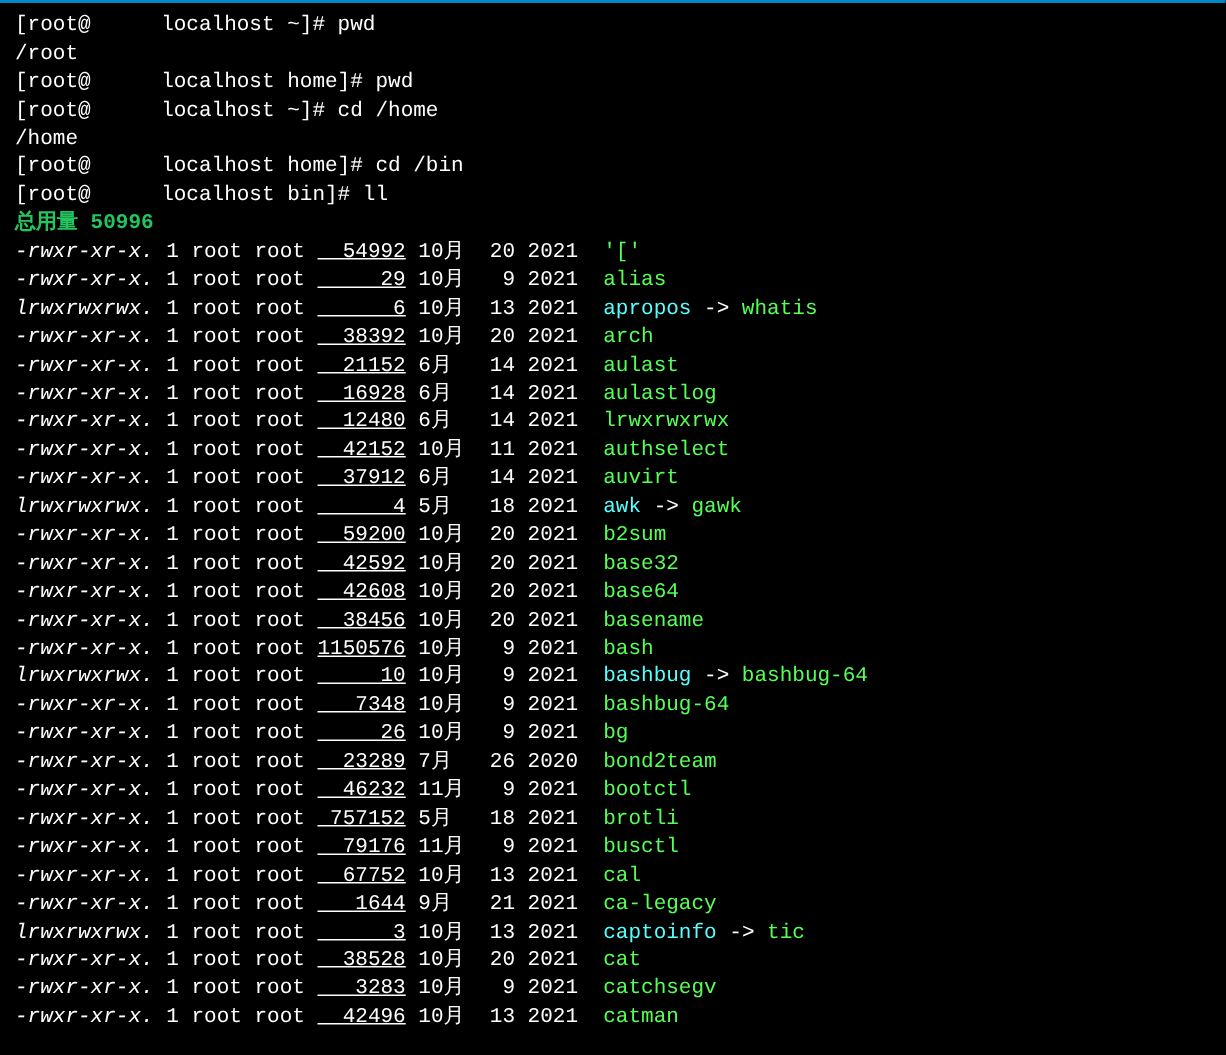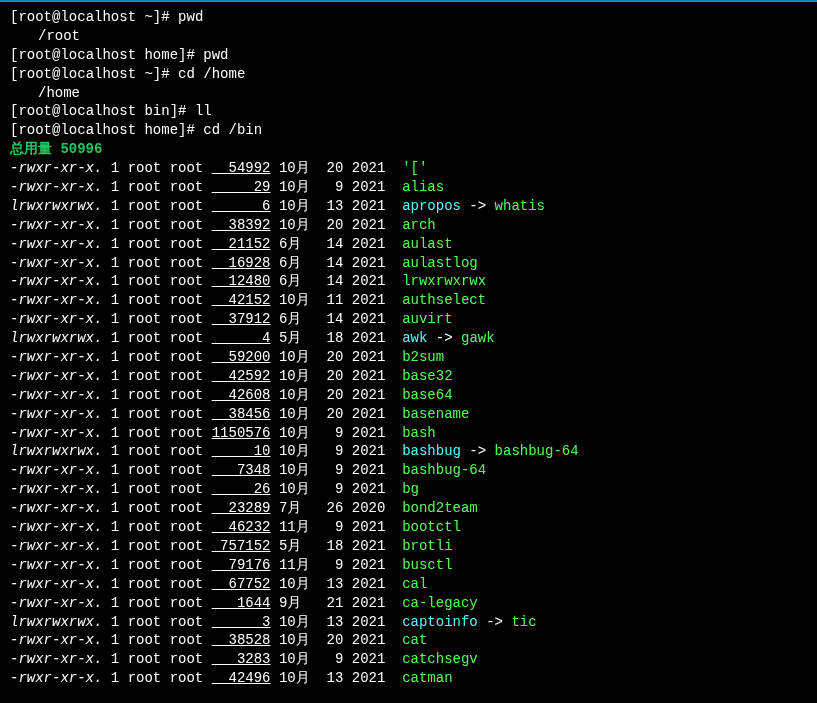--- a/index.html
+++ b/index.html
@@ -16,25 +16,25 @@
       padding: 6px 10px;
       width: 817px;
       border-top: 2px solid #0088cc;
     }
     .line {
       white-space: pre;
     }
     .prompt-bracket { color: #fff; }
     .prompt-user { color: #fff; }
     .prompt-at { color: #fff; }
-    .prompt-host { color: #fff; }
+    .prompt-host { color: #fff; margin-left: 47px; }
     .prompt-path { color: #fff; }
     .prompt-hash { color: #fff; }
     .cmd { color: #fff; }
-    .output { color: #fff; margin-left: 28px; }
+    .output { color: #fff; }
     .total { color: #22c55e; font-weight: bold; }
     .perms { color: #fff; font-style: italic; }
     .links { color: #fff; }
     .owner { color: #fff; }
     .group { color: #fff; }
     .size { color: #fff; text-decoration: underline; }
     .month { color: #fff; }
     .day { color: #fff; }
     .year { color: #fff; text-align: center; }
     .filename-exec { color: #55ff55; }
@@ -44,22 +44,22 @@
   </style>
 </head>
 <body>
 
 <div id="terminal">
     <div class="line"><span class="prompt-bracket">[</span><span class="prompt-user">root</span><span class="prompt-at">@</span><span class="prompt-host">localhost</span><span> </span><span class="prompt-path">~</span><span class="prompt-bracket">]</span><span class="prompt-hash"># </span><span class="cmd">pwd</span></div>
     <div class="line output">/root</div>
     <div class="line"><span class="prompt-bracket">[</span><span class="prompt-user">root</span><span class="prompt-at">@</span><span class="prompt-host">localhost</span><span> </span><span class="prompt-path">home</span><span class="prompt-bracket">]</span><span class="prompt-hash"># </span><span class="cmd">pwd</span></div>
     <div class="line"><span class="prompt-bracket">[</span><span class="prompt-user">root</span><span class="prompt-at">@</span><span class="prompt-host">localhost</span><span> </span><span class="prompt-path">~</span><span class="prompt-bracket">]</span><span class="prompt-hash"># </span><span class="cmd">cd /home</span></div>
     <div class="line output">/home</div>
+    <div class="line"><span class="prompt-bracket">[</span><span class="prompt-user">root</span><span class="prompt-at">@</span><span class="prompt-host">localhost</span><span> </span><span class="prompt-path">home</span><span class="prompt-bracket">]</span><span class="prompt-hash"># </span><span class="cmd">cd /bin</span></div>
     <div class="line"><span class="prompt-bracket">[</span><span class="prompt-user">root</span><span class="prompt-at">@</span><span class="prompt-host">localhost</span><span> </span><span class="prompt-path">bin</span><span class="prompt-bracket">]</span><span class="prompt-hash"># </span><span class="cmd">ll</span></div>
-    <div class="line"><span class="prompt-bracket">[</span><span class="prompt-user">root</span><span class="prompt-at">@</span><span class="prompt-host">localhost</span><span> </span><span class="prompt-path">home</span><span class="prompt-bracket">]</span><span class="prompt-hash"># </span><span class="cmd">cd /bin</span></div>
     <div class="line total">总用量 50996</div>
     <div class="line"><span class="perms">-rwxr-xr-x.</span> <span class="links">1</span> <span class="owner">root</span> <span class="group">root</span> <span class="size">  54992</span> <span class="month">10月 </span> <span class="day">20</span> <span class="year">2021</span>  <span class="filename-exec">'['</span></div>
     <div class="line"><span class="perms">-rwxr-xr-x.</span> <span class="links">1</span> <span class="owner">root</span> <span class="group">root</span> <span class="size">     29</span> <span class="month">10月 </span> <span class="day"> 9</span> <span class="year">2021</span>  <span class="filename-exec">alias</span></div>
     <div class="line"><span class="perms">lrwxrwxrwx.</span> <span class="links">1</span> <span class="owner">root</span> <span class="group">root</span> <span class="size">      6</span> <span class="month">10月 </span> <span class="day">13</span> <span class="year">2021</span>  <span class="filename-link">apropos</span><span class="arrow"> -&gt; </span><span class="link-target-exec">whatis</span></div>
     <div class="line"><span class="perms">-rwxr-xr-x.</span> <span class="links">1</span> <span class="owner">root</span> <span class="group">root</span> <span class="size">  38392</span> <span class="month">10月 </span> <span class="day">20</span> <span class="year">2021</span>  <span class="filename-exec">arch</span></div>
     <div class="line"><span class="perms">-rwxr-xr-x.</span> <span class="links">1</span> <span class="owner">root</span> <span class="group">root</span> <span class="size">  21152</span> <span class="month">6月  </span> <span class="day">14</span> <span class="year">2021</span>  <span class="filename-exec">aulast</span></div>
     <div class="line"><span class="perms">-rwxr-xr-x.</span> <span class="links">1</span> <span class="owner">root</span> <span class="group">root</span> <span class="size">  16928</span> <span class="month">6月  </span> <span class="day">14</span> <span class="year">2021</span>  <span class="filename-exec">aulastlog</span></div>
     <div class="line"><span class="perms">-rwxr-xr-x.</span> <span class="links">1</span> <span class="owner">root</span> <span class="group">root</span> <span class="size">  12480</span> <span class="month">6月  </span> <span class="day">14</span> <span class="year">2021</span>  <span class="filename-exec">lrwxrwxrwx</span></div>
     <div class="line"><span class="perms">-rwxr-xr-x.</span> <span class="links">1</span> <span class="owner">root</span> <span class="group">root</span> <span class="size">  42152</span> <span class="month">10月 </span> <span class="day">11</span> <span class="year">2021</span>  <span class="filename-exec">authselect</span></div>
     <div class="line"><span class="perms">-rwxr-xr-x.</span> <span class="links">1</span> <span class="owner">root</span> <span class="group">root</span> <span class="size">  37912</span> <span class="month">6月  </span> <span class="day">14</span> <span class="year">2021</span>  <span class="filename-exec">auvirt</span></div>

